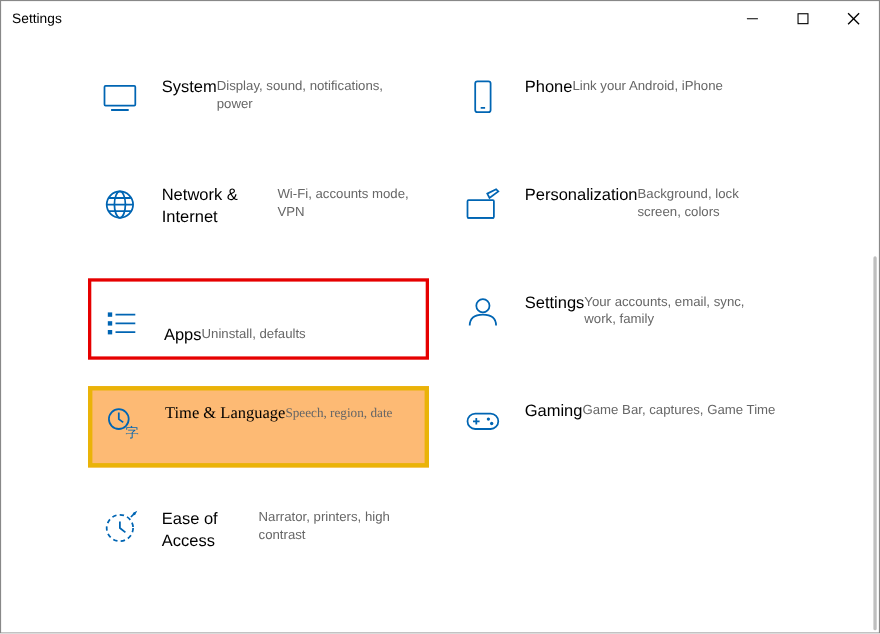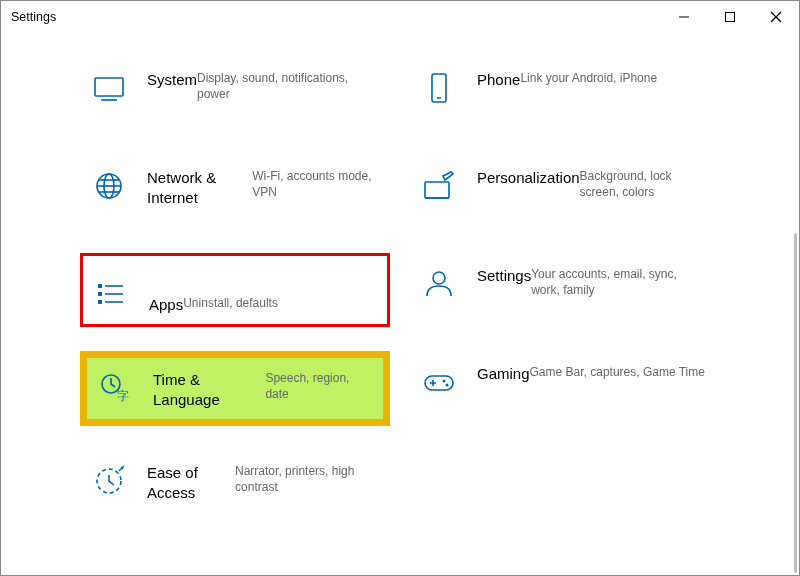--- a/index.html
+++ b/index.html
@@ -49,22 +49,23 @@
     padding: 10px 12px 10px 8px;
     border: 1px solid transparent;
     min-height: 74px;
     cursor: default;
   }
   .tile.highlight {
     border: 3px solid #e60000;
     align-items: flex-end;
   }
   .tile.hovered {
-    border: 7px solid #eab308;
-    background: #bef264;
+    border: 4px solid #eab308;
+    background: #fdba74;
+    font-family: Liberation Serif, serif;
   }
   .icon {
     width: 40px; height: 40px;
     flex: 0 0 40px;
     display: flex; align-items: center; justify-content: center;
     margin-right: 18px;
     color: #0065b3;
   }
   .icon svg { stroke: #0065b3; fill: none; stroke-width: 1.6; }
   .txt { display: flex; padding-top: 2px; }

